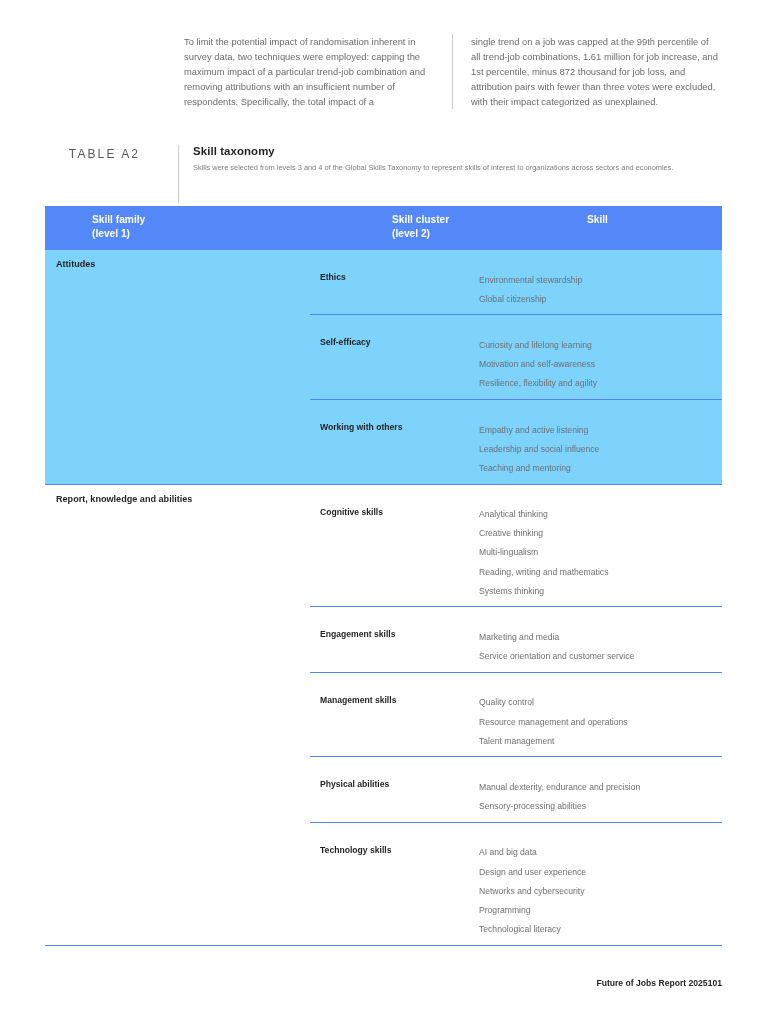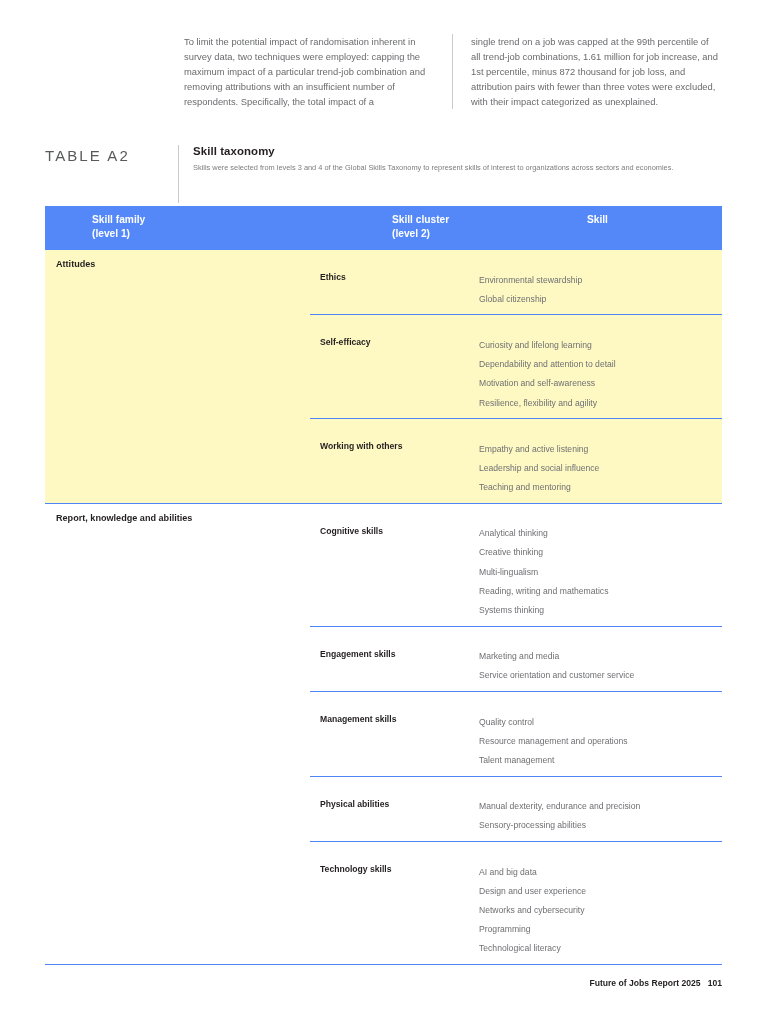--- a/index.html
+++ b/index.html
@@ -36,23 +36,23 @@
 
   
   .table-head {
     position: absolute;
     left: 45px; top: 145px;
     width: 677px;
     display: flex;
   }
   .table-label {
     width: 133px;
-    text-align: left;
+    text-align: center;
     padding-right: 14px;
-    font-size: 15px;
+    font-size: 12px;
     letter-spacing: 2.1px;
     color: #58595b;
     padding-top: 2px;
   }
   .title-block {
     flex: 1;
     border-left: 1px solid #c9cacc;
     padding-left: 14px;
     min-height: 58px;
   }
@@ -87,21 +87,21 @@
     font-size: 10.2px;
     font-weight: bold;
     line-height: 13.6px;
     margin-left: 36px;
   }
   .c1 { width: 265px; padding-left: 11px; }
   .c2 { width: 160px; padding-left: 10px; }
   .c3 { flex: 1; padding-left: 9px; }
 
   .family-block { display: flex; align-items: stretch; }
-  .family-block.shaded { background: #fef9c3; }
+  .family-block.shaded { background: #7dd3fc; }
   .family-block.plain  { background: #ffffff; border-top: 1.2px solid #4f86f7; }
 
   .fam-name {
     width: 265px;
     padding-left: 11px;
     padding-top: 9px;
     font-size: 9.1px;
     font-weight: bold;
     color: #231f20;
   }
@@ -130,21 +130,21 @@
   .tbl-bottom { border-top: 1.4px solid #4f86f7; height: 0; }
 
   
   .footer {
     position: absolute;
     right: 46px; bottom: 36px;
     font-size: 8.6px;
     font-weight: bold;
     color: #231f20;
   }
-  .footer .pg { margin-left: 7px; }
+  .footer .pg { }
 </style>
 </head>
 <body>
 
 <div class="page">
 
   <div class="intro">
     <div class="intro-col">To limit the potential impact of randomisation inherent in survey data, two techniques were employed: capping the maximum impact of a particular trend-job combination and removing attributions with an insufficient number of respondents. Specifically, the total impact of a</div>
     <div class="intro-col right">single trend on a job was capped at the 99th percentile of all trend-job combinations, 1.61 million for job increase, and 1st percentile, minus 872 thousand for job loss, and attribution pairs with fewer than three votes were excluded, with their impact categorized as unexplained.</div>
   </div>
@@ -181,21 +181,20 @@
               <div class="cl-name">Ethics</div>
               <div class="skills">
                 <div class="skill">Environmental stewardship</div>
                 <div class="skill">Global citizenship</div>
               </div>
             </div>
             <div class="cluster">
               <div class="cl-name">Self-efficacy</div>
               <div class="skills">
                 <div class="skill">Curiosity and lifelong learning</div>
-                <div class="skill">Dependability and attention to detail</div>
                 <div class="skill">Motivation and self-awareness</div>
                 <div class="skill">Resilience, flexibility and agility</div>
               </div>
             </div>
             <div class="cluster">
               <div class="cl-name">Working with others</div>
               <div class="skills">
                 <div class="skill">Empathy and active listening</div>
                 <div class="skill">Leadership and social influence</div>
                 <div class="skill">Teaching and mentoring</div>

